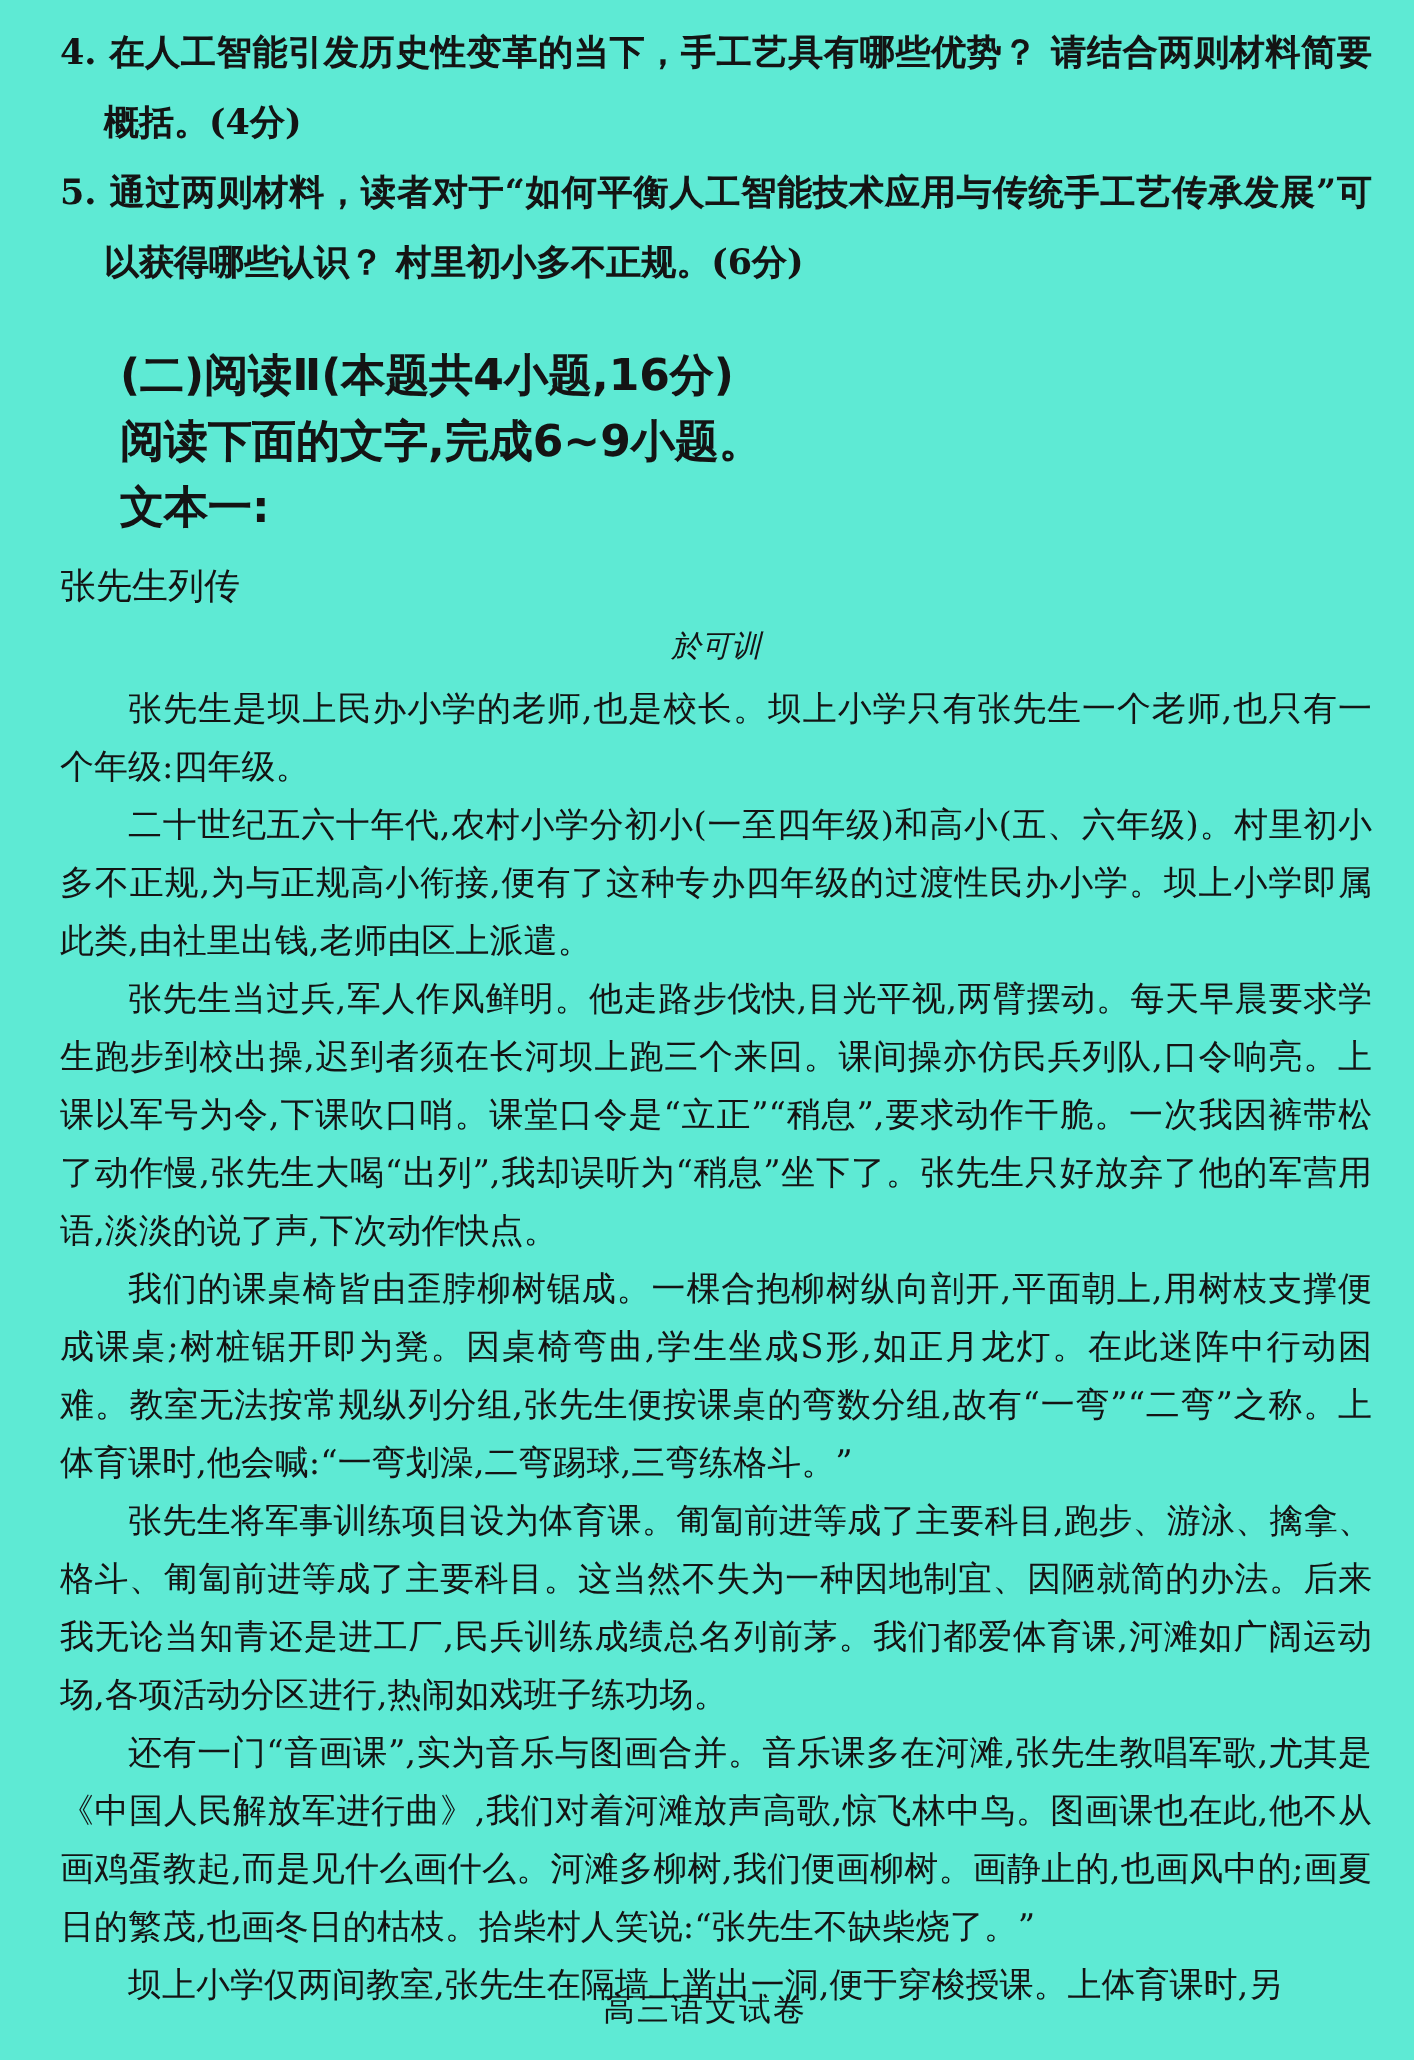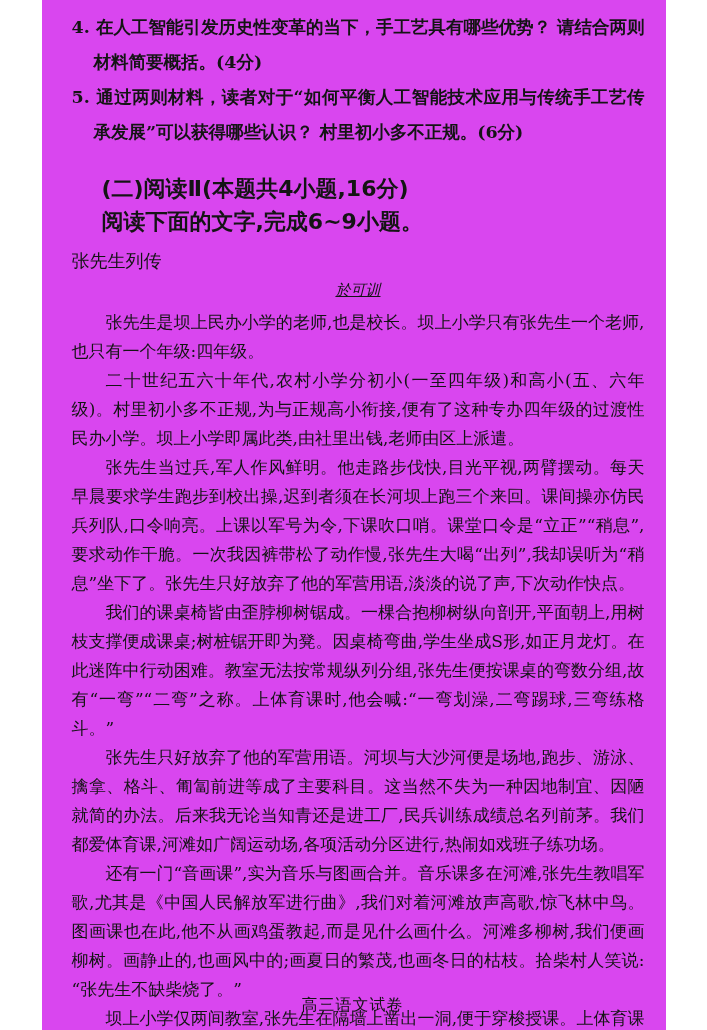--- a/index.html
+++ b/index.html
@@ -2,24 +2,24 @@
 <html lang="zh"><head>
 <meta charset="utf-8">
 <style>
   html, body {
     margin: 0;
     padding: 0;
     background: #ffffff;
   }
   .page {
     position: relative;
-    width: 624px;
+    width: 707px;
     height: 1030px;
     margin: 0 auto;
-    background: #d946ef;
+    background: #5eead4;
     color: #141414;
     box-sizing: border-box;
     padding: 10px 21px 0 30px;
     overflow: hidden;
     font-family: "DejaVu Serif", "Liberation Serif", serif;
   }
   
   .questions {
     font-weight: bold;
     font-size: 17.5px;
@@ -49,21 +49,20 @@
     font-size: 18px;
     margin-top: 8px;
     line-height: 30px;
   }
   .article-author {
     text-align: center;
     font-size: 15px;
     font-style: italic;
     line-height: 28px;
     margin-bottom: 4px;
-    text-decoration: underline;
   }
   
   .article-body {
     font-size: 17px;
     line-height: 29px;
     text-align: justify;
   }
   .article-body p {
     margin: 0;
     text-indent: 2em;
@@ -91,30 +90,31 @@
     </p>
     <p class="question">
       <span>5.</span>
       <span>通过两则材料，读者对于“如何平衡人工智能技术应用与传统手工艺传承发展”可以获得哪些认识？ 村里初小多不正规。(6分)</span>
     </p>
   </div>
 
   <div class="section-block">
     <div>(二)阅读Ⅱ(本题共4小题,16分)</div>
     <div>阅读下面的文字,完成6~9小题。</div>
+    <div>文本一:</div>
   </div>
 
   <div class="article-title">张先生列传</div>
   <div class="article-author">於可训</div>
 
   <div class="article-body">
     <p>张先生是坝上民办小学的老师,也是校长。坝上小学只有张先生一个老师,也只有一个年级:四年级。</p>
     <p>二十世纪五六十年代,农村小学分初小(一至四年级)和高小(五、六年级)。村里初小多不正规,为与正规高小衔接,便有了这种专办四年级的过渡性民办小学。坝上小学即属此类,由社里出钱,老师由区上派遣。</p>
     <p>张先生当过兵,军人作风鲜明。他走路步伐快,目光平视,两臂摆动。每天早晨要求学生跑步到校出操,迟到者须在长河坝上跑三个来回。课间操亦仿民兵列队,口令响亮。上课以军号为令,下课吹口哨。课堂口令是“立正”“稍息”,要求动作干脆。一次我因裤带松了动作慢,张先生大喝“出列”,我却误听为“稍息”坐下了。张先生只好放弃了他的军营用语,淡淡的说了声,下次动作快点。</p>
     <p>我们的课桌椅皆由歪脖柳树锯成。一棵合抱柳树纵向剖开,平面朝上,用树枝支撑便成课桌;树桩锯开即为凳。因桌椅弯曲,学生坐成S形,如正月龙灯。在此迷阵中行动困难。教室无法按常规纵列分组,张先生便按课桌的弯数分组,故有“一弯”“二弯”之称。上体育课时,他会喊:“一弯划澡,二弯踢球,三弯练格斗。”</p>
-    <p>张先生只好放弃了他的军营用语。河坝与大沙河便是场地,跑步、游泳、擒拿、格斗、匍匐前进等成了主要科目。这当然不失为一种因地制宜、因陋就简的办法。后来我无论当知青还是进工厂,民兵训练成绩总名列前茅。我们都爱体育课,河滩如广阔运动场,各项活动分区进行,热闹如戏班子练功场。</p>
+    <p>张先生将军事训练项目设为体育课。匍匐前进等成了主要科目,跑步、游泳、擒拿、格斗、匍匐前进等成了主要科目。这当然不失为一种因地制宜、因陋就简的办法。后来我无论当知青还是进工厂,民兵训练成绩总名列前茅。我们都爱体育课,河滩如广阔运动场,各项活动分区进行,热闹如戏班子练功场。</p>
     <p>还有一门“音画课”,实为音乐与图画合并。音乐课多在河滩,张先生教唱军歌,尤其是《中国人民解放军进行曲》,我们对着河滩放声高歌,惊飞林中鸟。图画课也在此,他不从画鸡蛋教起,而是见什么画什么。河滩多柳树,我们便画柳树。画静止的,也画风中的;画夏日的繁茂,也画冬日的枯枝。拾柴村人笑说:“张先生不缺柴烧了。”</p>
     <p>坝上小学仅两间教室,张先生在隔墙上凿出一洞,便于穿梭授课。上体育课时,另</p>
   </div>
 
   <div class="page-footer">高三语文试卷</div>
 
 </div>
 
 </body></html>

